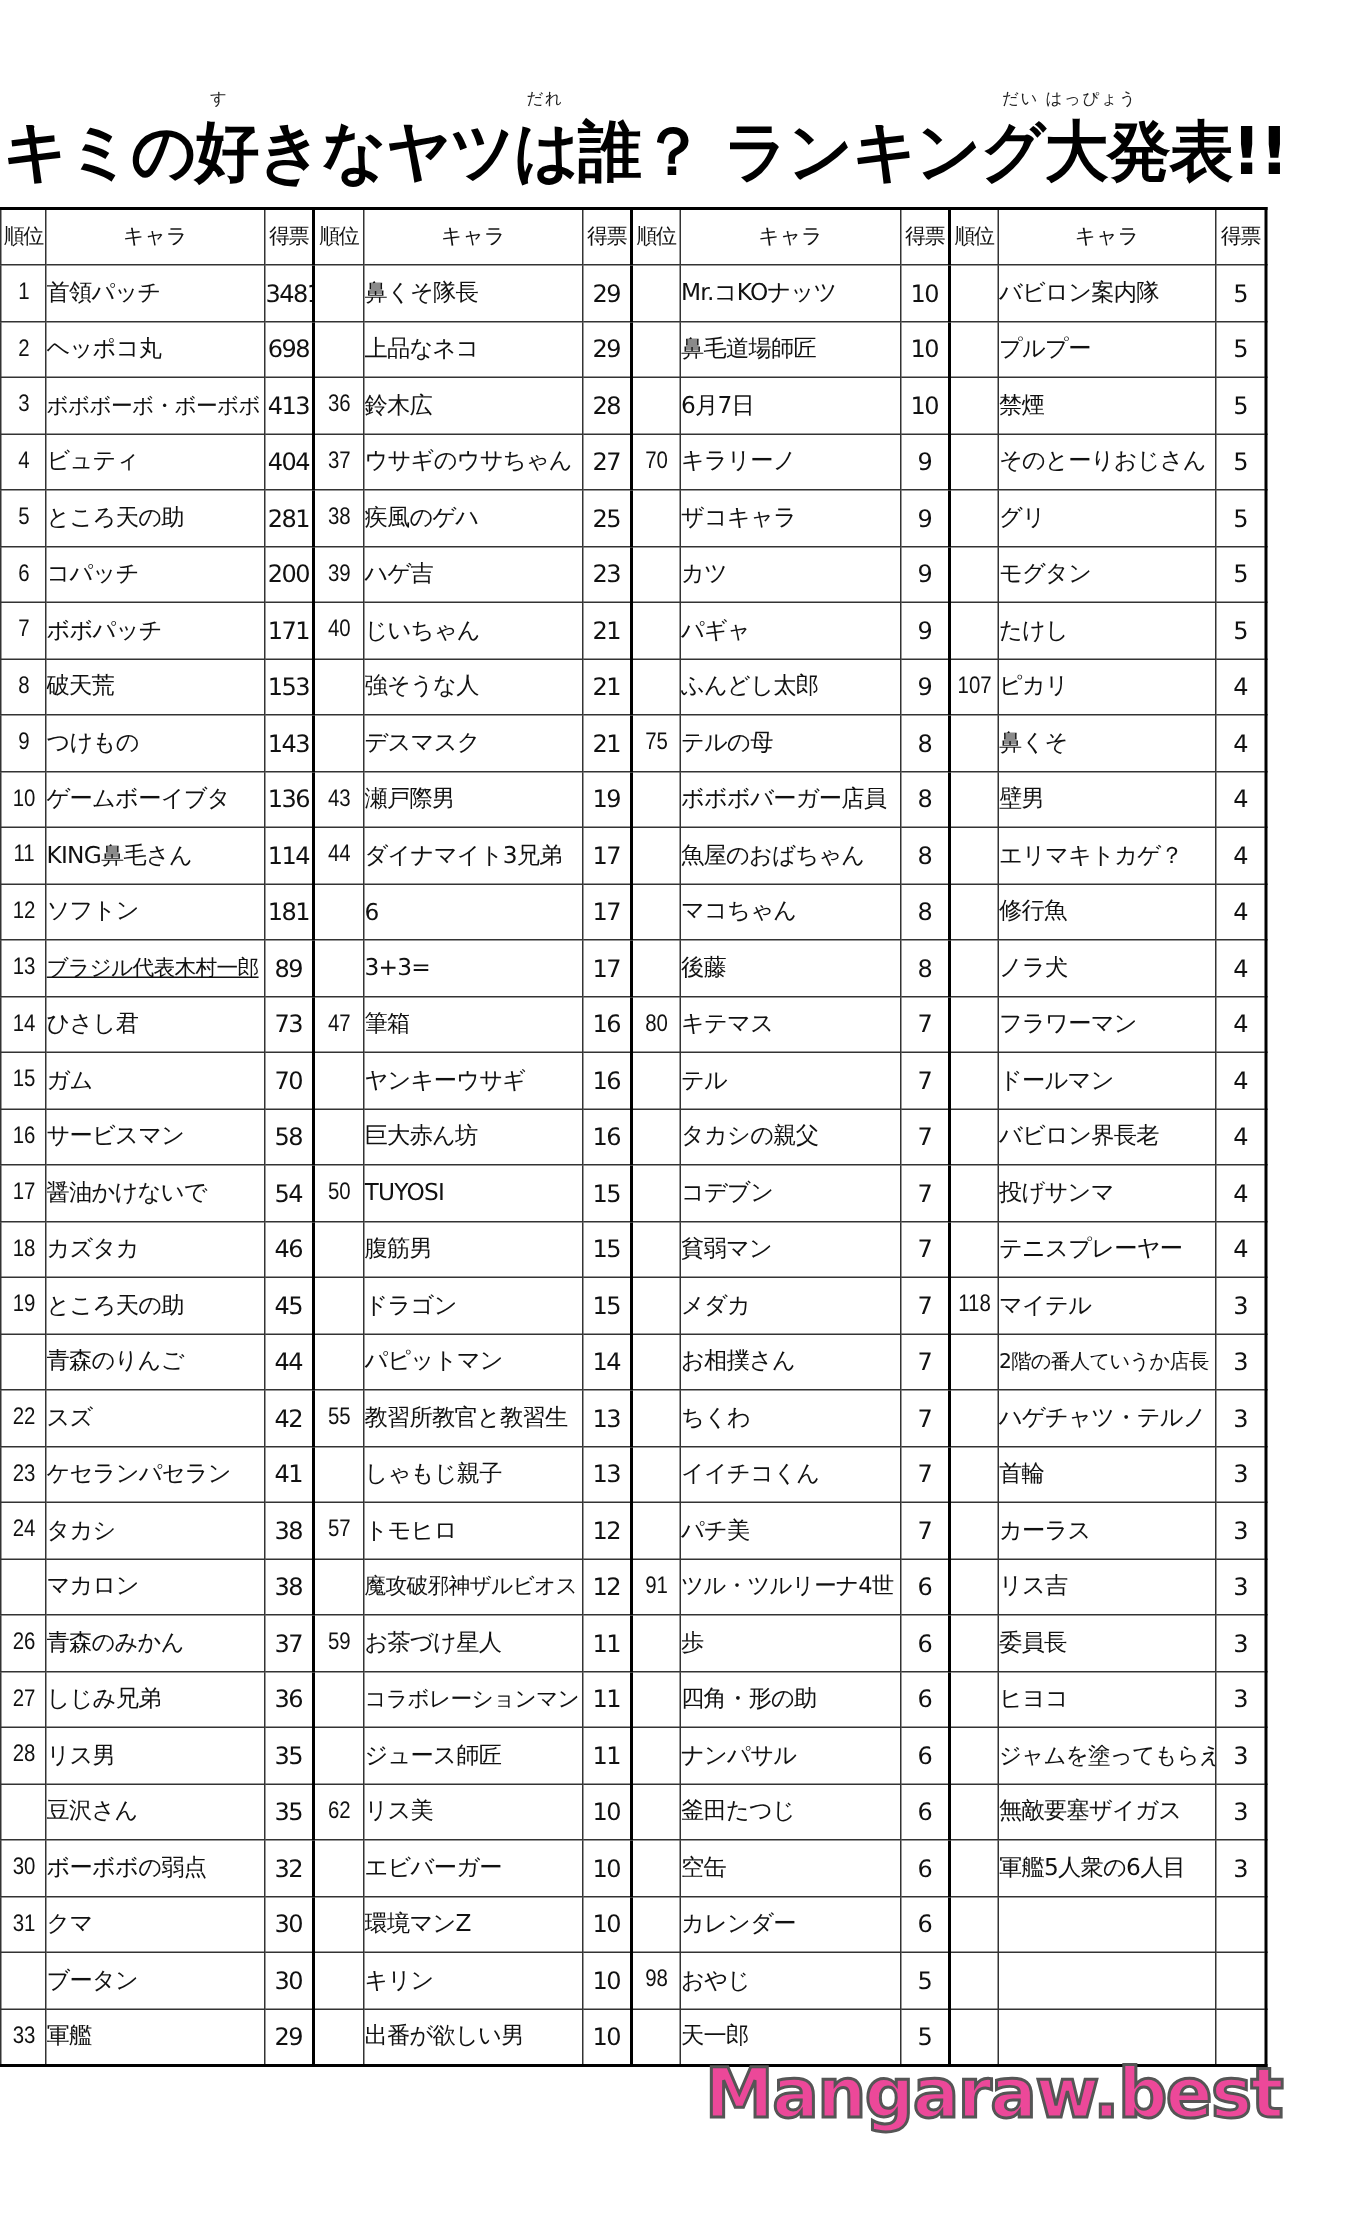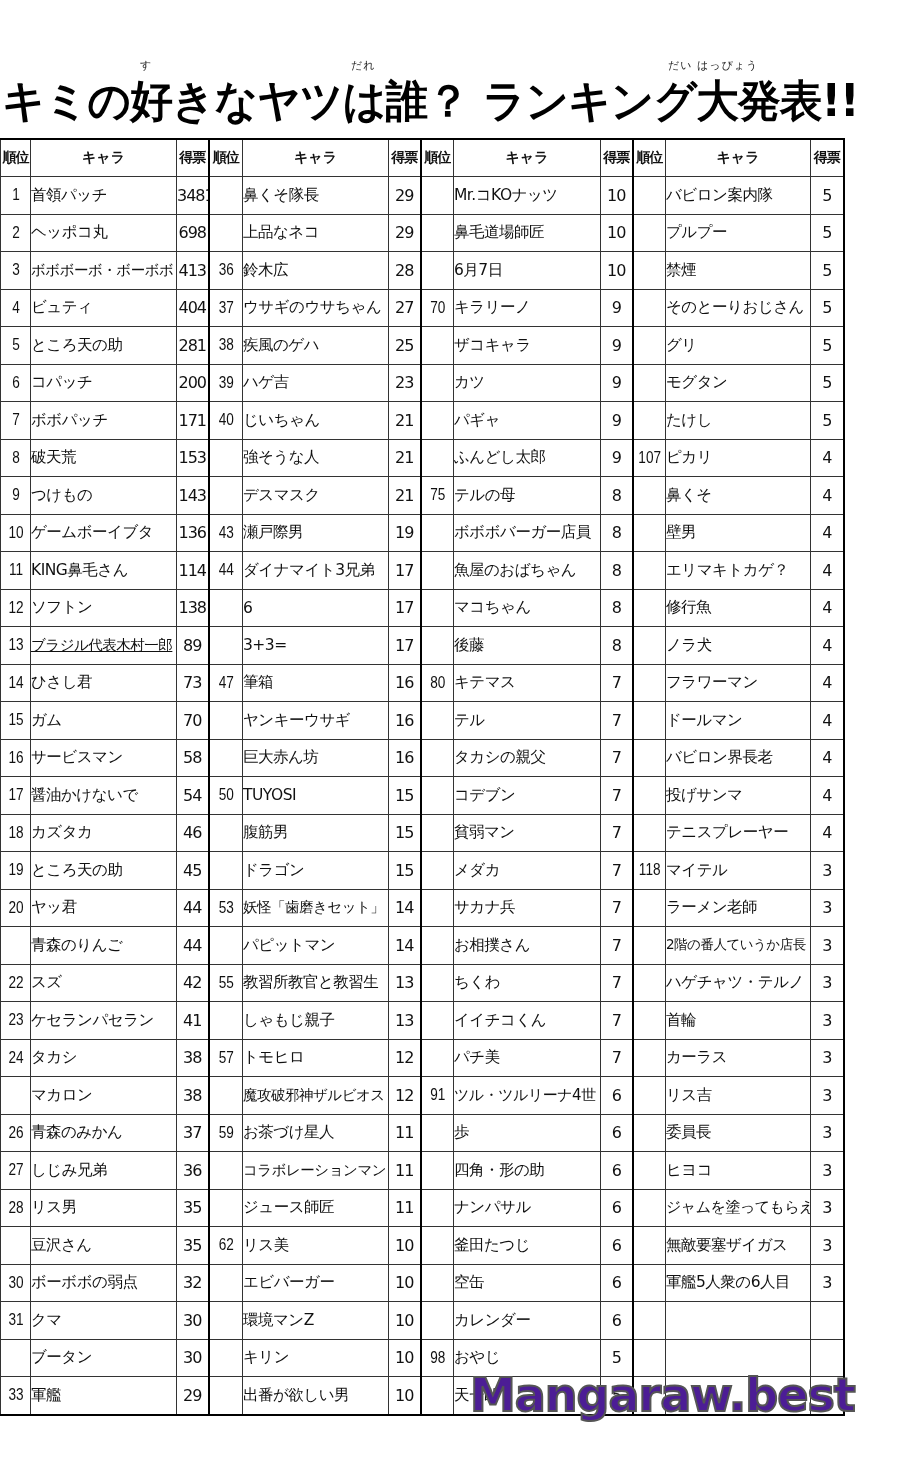--- a/index.html
+++ b/index.html
@@ -8,29 +8,29 @@
     .title-wrap { position:absolute; left:0; top:58px; width:900px; height:80px; }
     .title-ruby { position:absolute; top:0; font-size:11px; color:#222; letter-spacing:1px; }
     .title { position:absolute; left:2px; top:14px; font-size:44px; font-weight:bold;
              letter-spacing:-1px; white-space:nowrap; color:#000;
              font-family:"DejaVu Sans", sans-serif; transform:scaleX(0.97); transform-origin:left; }
     table.rank { position:absolute; left:0; top:138px; border-collapse:collapse;
                  table-layout:fixed; width:843px; border-top:2px solid #000;
                  border-bottom:2px solid #000; border-right:2px solid #000; }
     table.rank td, table.rank th { border:1px solid #333; height:36.5px; padding:0;
                  overflow:hidden; white-space:nowrap; }
-    table.rank th { font-weight:bold; font-size:14px; height:36px; }
+    table.rank th { font-weight:normal; font-size:14px; height:36px; }
     th.h-rank, th.h-votes { font-size:11px; letter-spacing:-1px; }
     td.rank { text-align:center; font-family:"Liberation Sans Narrow","Liberation Sans", sans-serif;
               font-size:16px; transform:scaleX(0.85); }
     td.name { padding-left:4px; font-size:15.5px; letter-spacing:-0.5px; }
     td.votes { text-align:center; font-size:16px; letter-spacing:-1px; }
     .grp-sep { border-left:2.5px solid #000 !important; }
     .watermark { position:absolute; left:470px; top:1368px; font-size:46px; font-weight:bold;
-                 color:#4c1d95; -webkit-text-stroke:2px #555; letter-spacing:-1px;
+                 color:#ec4899; -webkit-text-stroke:2px #555; letter-spacing:-1px;
                  font-family:"DejaVu Sans", sans-serif; white-space:nowrap; }
   </style>
 </head>
 <body>
 
 <div class="title-wrap">
   <span class="title-ruby" style="left:140px">す</span>
   <span class="title-ruby" style="left:351px">だれ</span>
   <span class="title-ruby" style="left:668px">だい はっぴょう</span>
   <div class="title">キミの好きなヤツは誰？ ランキング大発表!!</div>
@@ -218,21 +218,21 @@
         <td class="rank grp-sep"></td>
         <td class="name">魚屋のおばちゃん</td>
         <td class="votes">8</td>
         <td class="rank grp-sep"></td>
         <td class="name">エリマキトカゲ？</td>
         <td class="votes">4</td>
       </tr>
       <tr>
         <td class="rank">12</td>
         <td class="name">ソフトン</td>
-        <td class="votes">138</td>
+        <td class="votes">181</td>
         <td class="rank grp-sep"></td>
         <td class="name">6</td>
         <td class="votes">17</td>
         <td class="rank grp-sep"></td>
         <td class="name">マコちゃん</td>
         <td class="votes">8</td>
         <td class="rank grp-sep"></td>
         <td class="name">修行魚</td>
         <td class="votes">4</td>
       </tr>
@@ -328,34 +328,20 @@
         <td class="name">ドラゴン</td>
         <td class="votes">15</td>
         <td class="rank grp-sep"></td>
         <td class="name">メダカ</td>
         <td class="votes">7</td>
         <td class="rank grp-sep">118</td>
         <td class="name">マイテル</td>
         <td class="votes">3</td>
       </tr>
       <tr>
-        <td class="rank">20</td>
-        <td class="name">ヤッ君</td>
-        <td class="votes">44</td>
-        <td class="rank grp-sep">53</td>
-        <td class="name" style="font-size: 14.5px;">妖怪「歯磨きセット」</td>
-        <td class="votes">14</td>
-        <td class="rank grp-sep"></td>
-        <td class="name">サカナ兵</td>
-        <td class="votes">7</td>
-        <td class="rank grp-sep"></td>
-        <td class="name">ラーメン老師</td>
-        <td class="votes">3</td>
-      </tr>
-      <tr>
         <td class="rank"></td>
         <td class="name">青森のりんご</td>
         <td class="votes">44</td>
         <td class="rank grp-sep"></td>
         <td class="name">パピットマン</td>
         <td class="votes">14</td>
         <td class="rank grp-sep"></td>
         <td class="name">お相撲さん</td>
         <td class="votes">7</td>
         <td class="rank grp-sep"></td>

